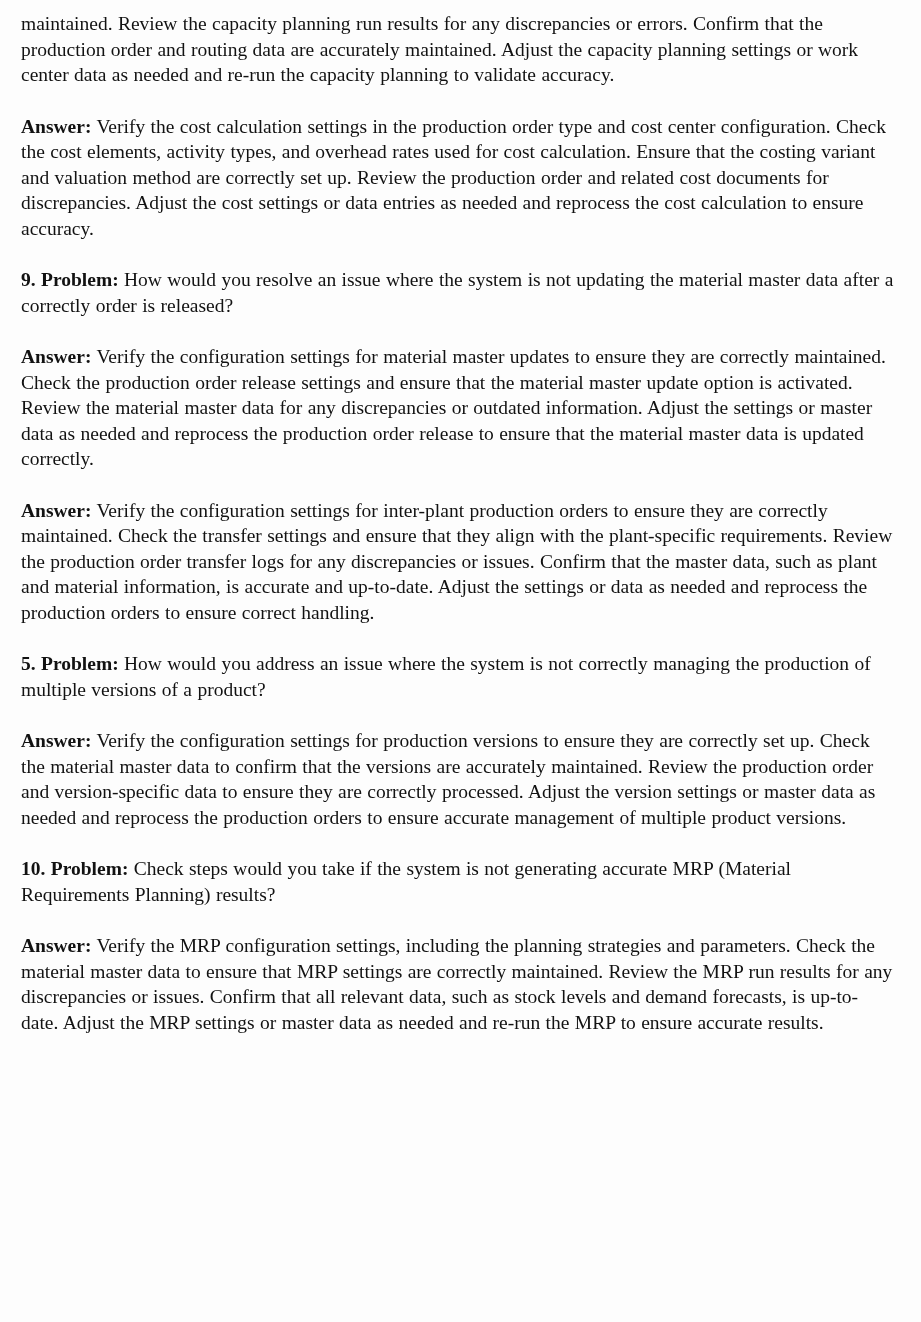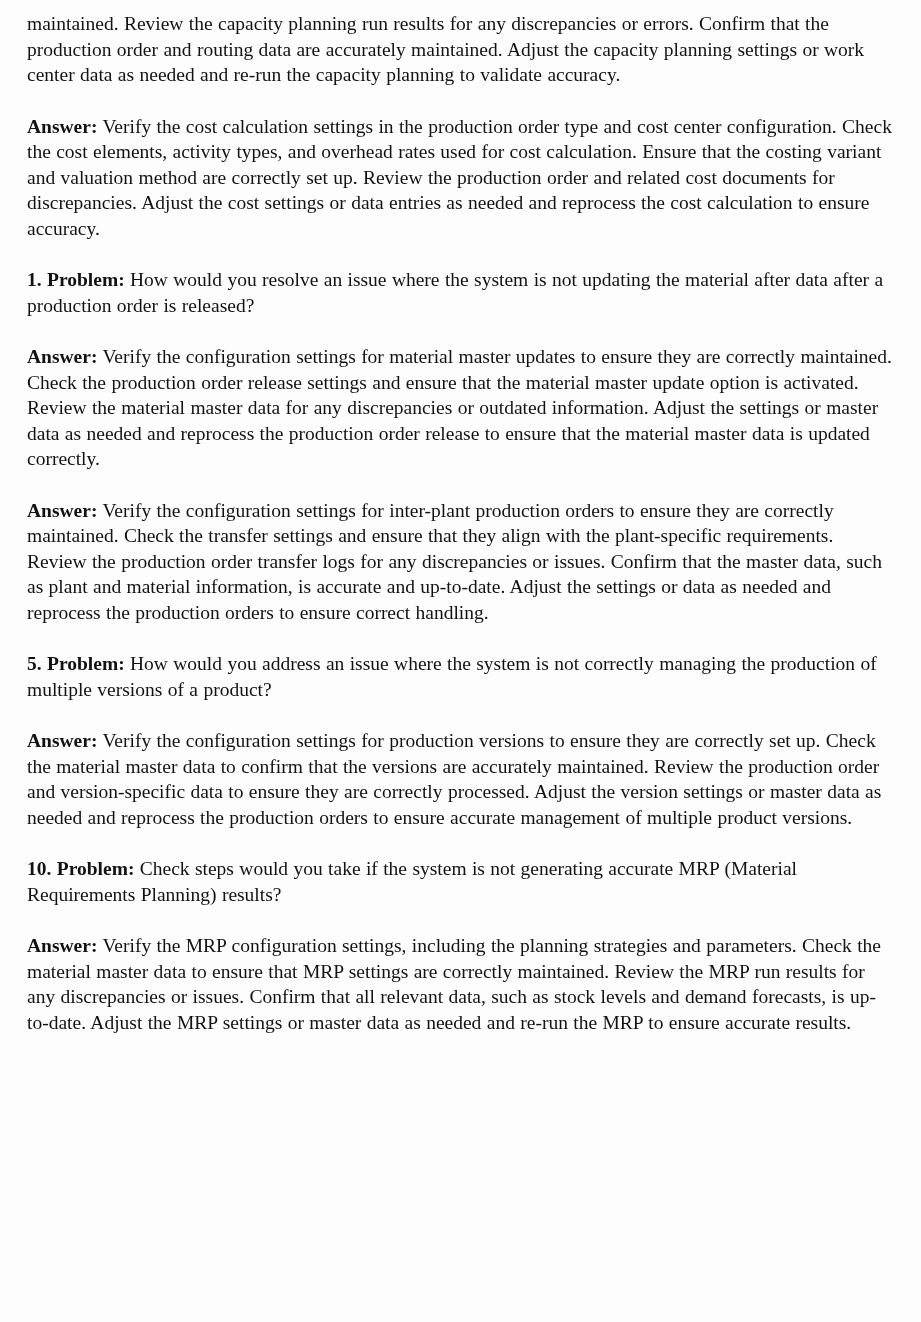--- a/index.html
+++ b/index.html
@@ -11,21 +11,21 @@
     height: 1322px;
     background: #fdfdfd;
     color: #121212;
     font-family: "Liberation Serif", "DejaVu Serif", serif;
     overflow: hidden;
   }
   .page {
     box-sizing: border-box;
     width: 921px;
     height: 1002px;
-    padding: 11px 27px 0 27px;
+    padding: 11px 27px 0 21px;
   }
   .para {
     font-size: 19.5px;
     line-height: 25.5px;
     margin: 26px 0 0 0;
     text-align: left;
     word-spacing: 0.5px;
   }
   .para.first {
     margin-top: 0;
@@ -37,21 +37,21 @@
 </head>
 <body>
 
 <div class="page">
 
   <p class="para first">maintained. Review the capacity planning run results for any discrepancies or errors. Confirm that the production order and routing data are accurately maintained. Adjust the capacity planning settings or work center data as needed and re-run the capacity planning to validate accuracy.</p>
 
 
   <p class="para"><strong class="label">Answer:</strong> <span>Verify the cost calculation settings in the production order type and cost center configuration. Check the cost elements, activity types, and overhead rates used for cost calculation. Ensure that the costing variant and valuation method are correctly set up. Review the production order and related cost documents for discrepancies. Adjust the cost settings or data entries as needed and reprocess the cost calculation to ensure accuracy.</span></p>
 
-  <p class="para"><strong class="label">1. Problem:</strong> <span>How would you resolve an issue where the system is not updating the material after data after a production order is released?</span></p>
+  <p class="para"><strong class="label">9. Problem:</strong> <span>How would you resolve an issue where the system is not updating the material master data after a correctly order is released?</span></p>
 
   <p class="para"><strong class="label">Answer:</strong> <span>Verify the configuration settings for material master updates to ensure they are correctly maintained. Check the production order release settings and ensure that the material master update option is activated. Review the material master data for any discrepancies or outdated information. Adjust the settings or master data as needed and reprocess the production order release to ensure that the material master data is updated correctly.</span></p>
 
 
   <p class="para"><strong class="label">Answer:</strong> <span>Verify the configuration settings for inter-plant production orders to ensure they are correctly maintained. Check the transfer settings and ensure that they align with the plant-specific requirements. Review the production order transfer logs for any discrepancies or issues. Confirm that the master data, such as plant and material information, is accurate and up-to-date. Adjust the settings or data as needed and reprocess the production orders to ensure correct handling.</span></p>
 
   <p class="para"><strong class="label">5. Problem:</strong> <span>How would you address an issue where the system is not correctly managing the production of multiple versions of a product?</span></p>
 
   <p class="para"><strong class="label">Answer:</strong> <span>Verify the configuration settings for production versions to ensure they are correctly set up. Check the material master data to confirm that the versions are accurately maintained. Review the production order and version-specific data to ensure they are correctly processed. Adjust the version settings or master data as needed and reprocess the production orders to ensure accurate management of multiple product versions.</span></p>
 

